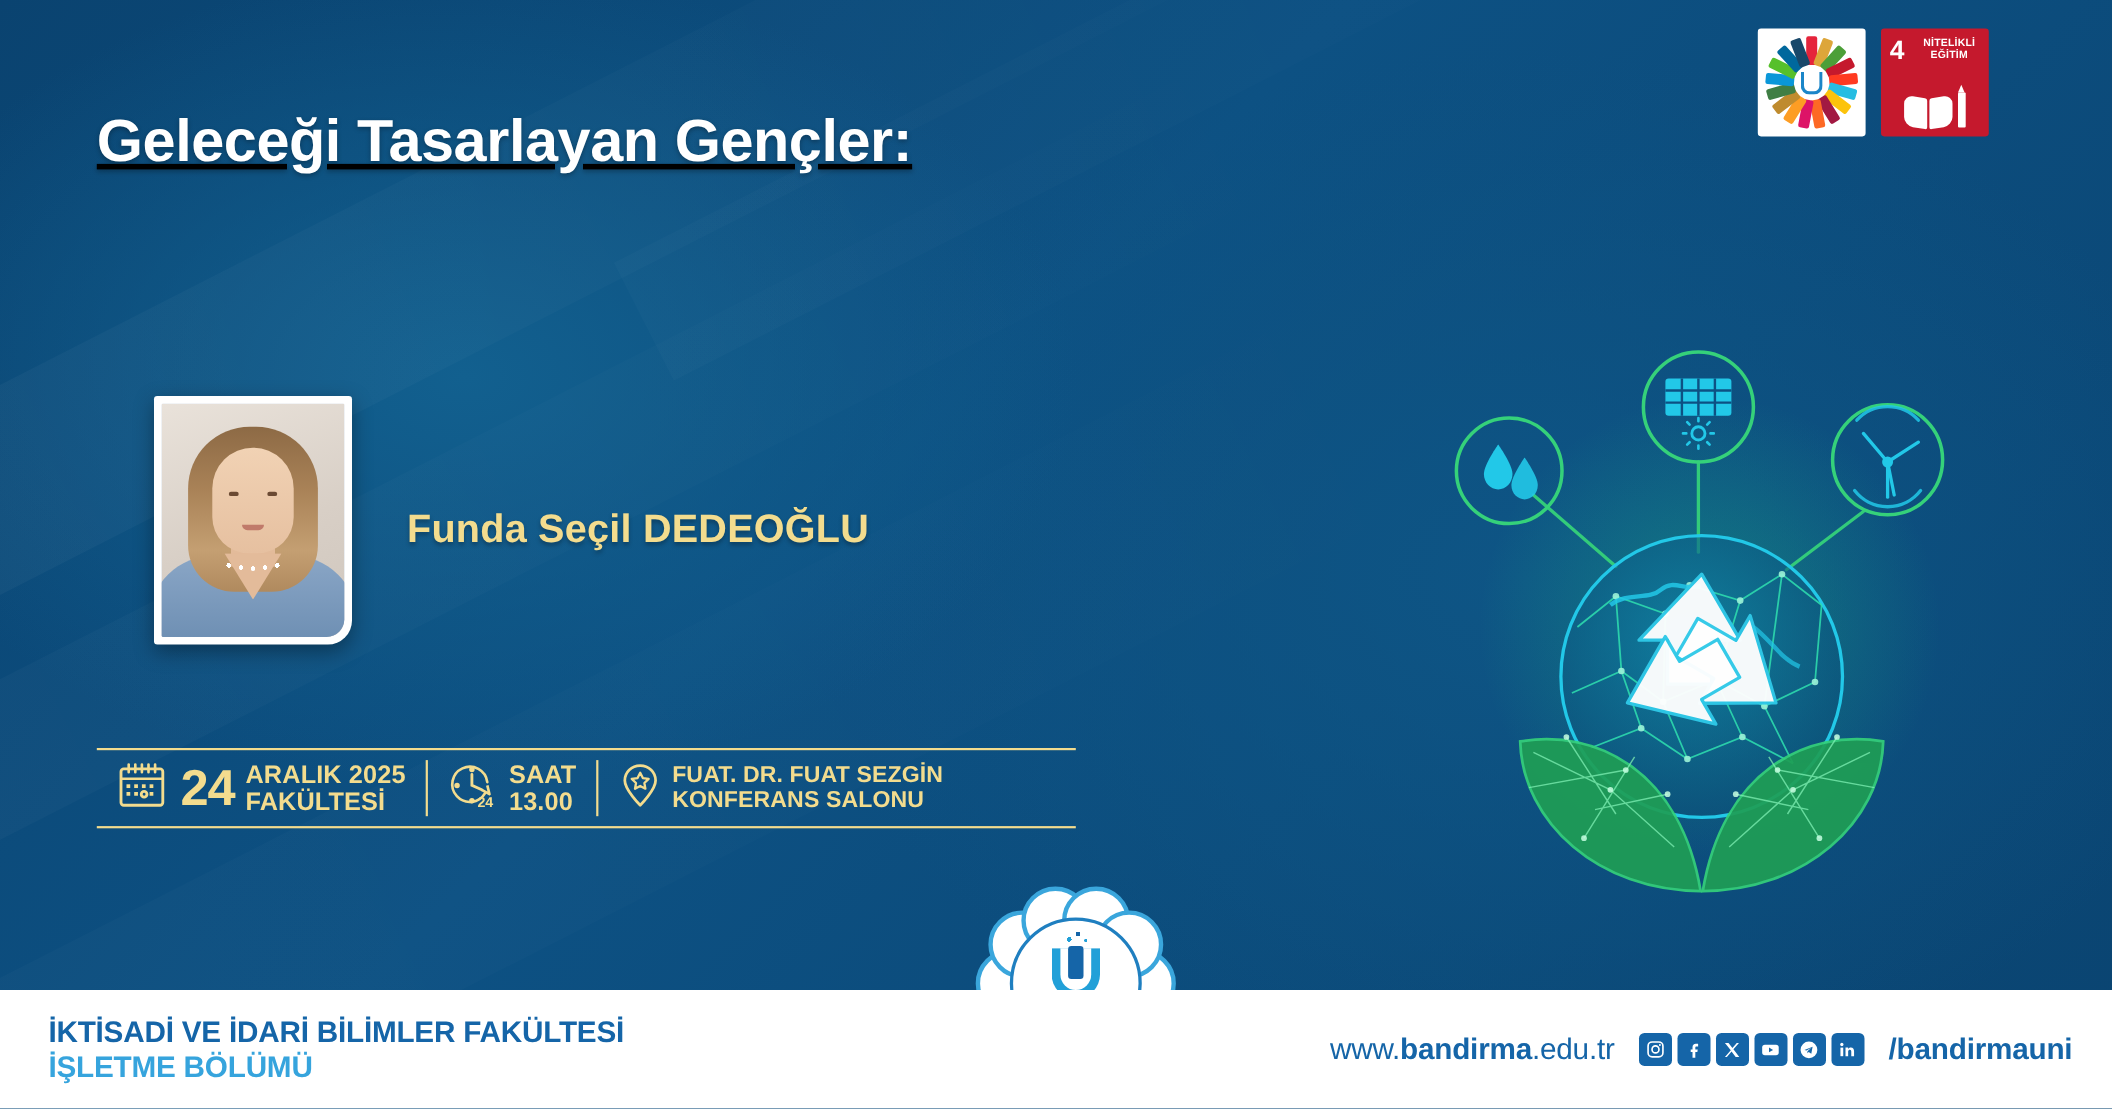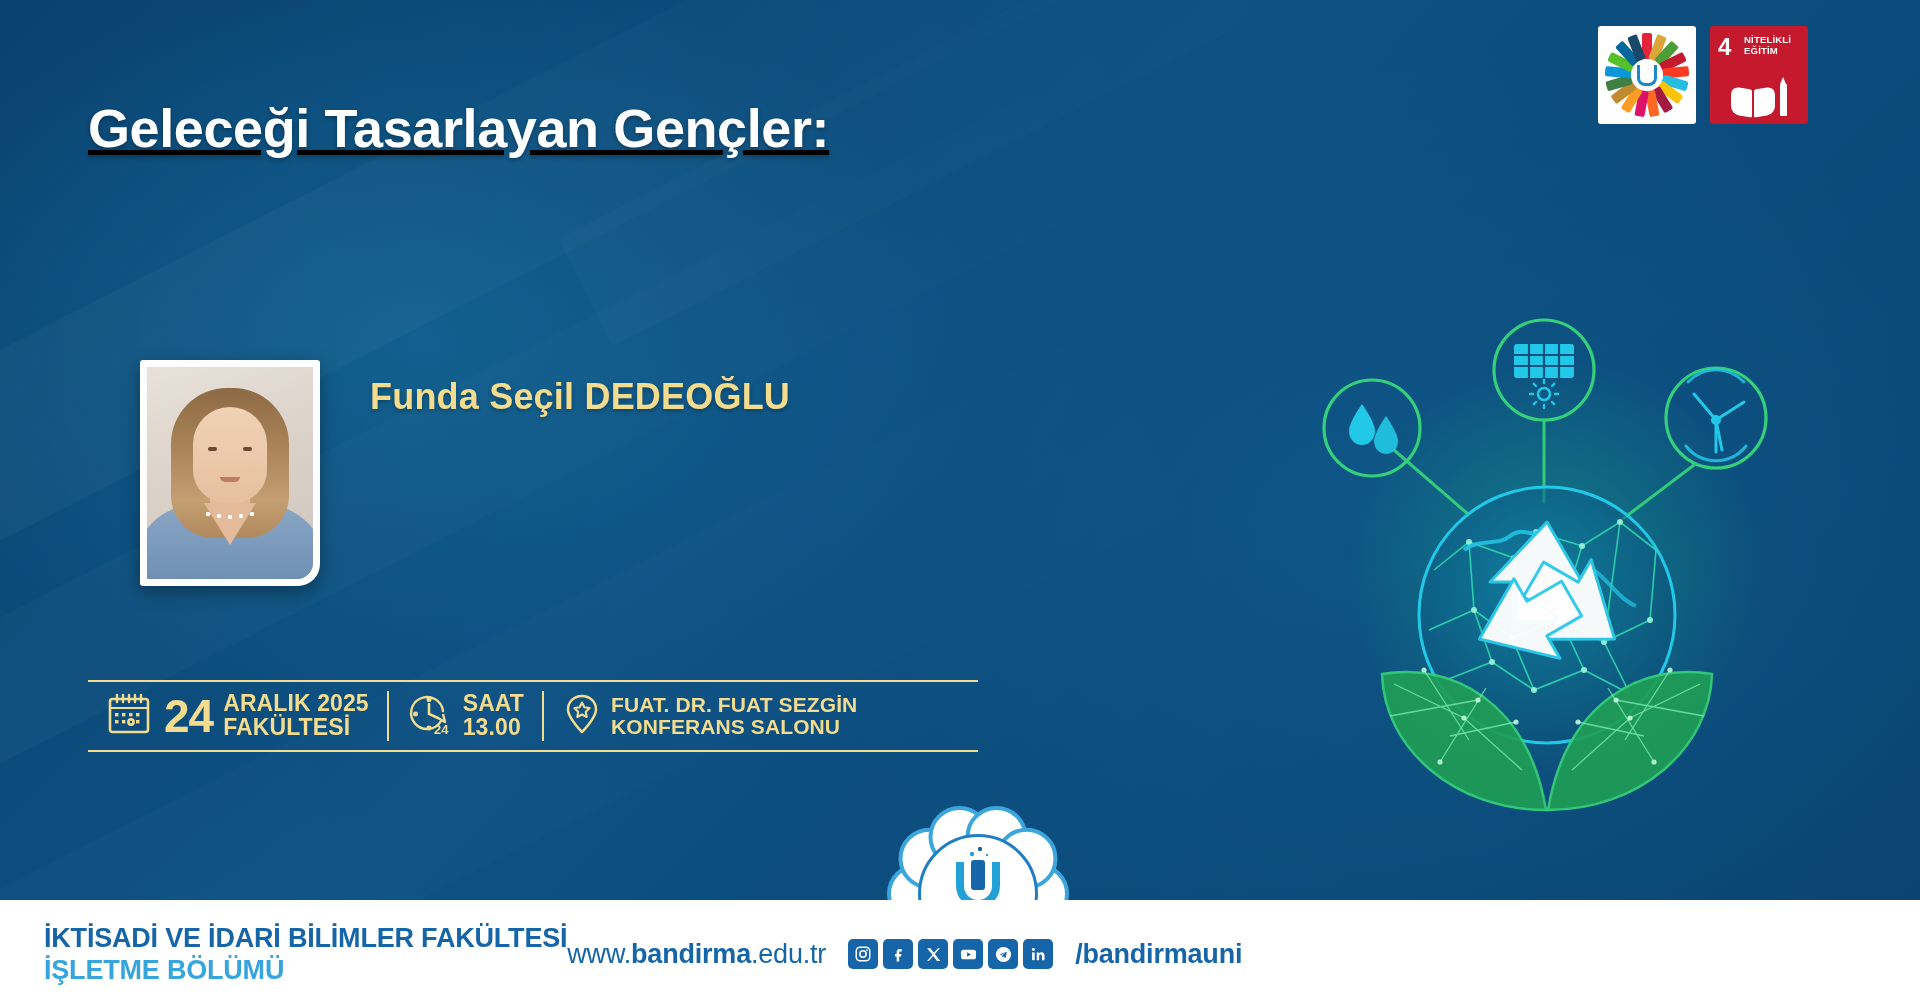--- a/index.html
+++ b/index.html
@@ -47,21 +47,21 @@
   }
   .wheel-center:after {
     content:""; width:14px; height:18px; border:3px solid #1b86c8;
     border-top:none; border-radius:0 0 8px 8px;
   }
   .sdg4-box {
     width:98px; height:98px; background:#c5192d; border-radius:3px;
     padding:9px 8px; position:relative; color:#fff;
   }
   .sdg4-num { font-size:24px; font-weight:bold; line-height:1; float:left; }
-  .sdg4-txt { font-size:9.5px; font-weight:bold; line-height:1.12; margin-left:26px; letter-spacing:.2px; }
+  .sdg4-txt { font-size:9.5px; font-weight:bold; line-height:1.12; margin-left:26px; letter-spacing:.2px;text-align:center; }
   .sdg4-icon { position:absolute; left:0; right:0; bottom:8px; display:flex; justify-content:center; align-items:flex-end; gap:5px; }
   .book { position:relative; width:44px; height:30px; }
   .book:before, .book:after {
     content:""; position:absolute; bottom:0; width:21px; height:28px; background:#fff;
   }
   .book:before { left:0; border-radius:8px 2px 2px 8px; transform:skewY(9deg); }
   .book:after { right:0; border-radius:2px 8px 8px 2px; transform:skewY(-9deg); }
   .pencil { width:7px; height:32px; background:#fff; border-radius:1px; position:relative; }
   .pencil:before {
     content:""; position:absolute; top:-7px; left:0; border-left:3.5px solid transparent;
@@ -73,21 +73,21 @@
   .title-l1 {
     font-size:54px; font-weight:bold; color:#ffffff; letter-spacing:-0.4px; line-height:1.12;
     text-shadow:0 2px 5px rgba(0,0,0,0.30);
   }
   .title-l2 {
     font-size:54px; font-weight:bold; color:#f3dc8e; letter-spacing:-0.4px; line-height:1.12;
     margin-top:2px; padding-left:10px; text-shadow:0 2px 5px rgba(0,0,0,0.30);
   }
 
   
-  .speaker { position:absolute; left:140px; top:360px; display:flex; align-items:flex-start; }
+  .speaker { position:absolute; left:140px; top:360px; display:flex; align-items:center; }
   .photo-frame {
     width:180px; height:226px; background:#fff; padding:7px;
     border-radius:3px 3px 22px 3px; box-shadow:0 6px 18px rgba(0,0,0,0.35);
   }
   .photo {
     width:100%; height:100%; border-radius:1px 1px 16px 1px; overflow:hidden; position:relative;
     background:linear-gradient(#cfd9e4 0%, #b9c7d8 100%);
   }
   .ph-bg { position:absolute; inset:0; background:linear-gradient(160deg,#e9e2da 0%,#d8cfc6 55%,#cfc6bd 100%); }
   .ph-hair {
@@ -167,21 +167,21 @@
                radial-gradient(circle 3px at 12px 3px,#1565a8 70%,transparent 72%),
                radial-gradient(circle 2px at 19px 9px,#22a0d8 70%,transparent 72%); }
   .seal-year { font-size:13px; font-weight:bold; color:#22a0d8; margin-top:3px; letter-spacing:1px; }
 
   
   .eco { position:absolute; right:96px; top:270px; width:560px; height:560px; }
 
   
   .footer {
     position:absolute; left:0; right:0; bottom:0; height:108px; background:#ffffff;
-    display:flex; align-items:center; justify-content:flex-start; padding:0 36px 0 44px;
+    display:flex; align-items:center; justify-content:space-between; padding:0 36px 0 44px;
   }
   .f-left .f-l1 { font-size:27px; font-weight:bold; color:#1565a8; letter-spacing:-0.2px; line-height:1.2; }
   .f-left .f-l2 { font-size:27px; font-weight:bold; color:#36a4dd; letter-spacing:-0.2px; line-height:1.2; }
   .f-right { display:flex; align-items:center; gap:22px; }
   .f-url { font-size:27px; color:#1565a8; letter-spacing:-0.2px; }
   .f-url b { font-weight:bold; }
   .socials { display:flex; gap:5px; align-items:center; }
   .sq { width:30px; height:30px; background:#1565a8; border-radius:5px;
         display:flex; align-items:center; justify-content:center; }
   .f-handle { font-size:27px; font-weight:bold; color:#1565a8; letter-spacing:-0.2px; }

